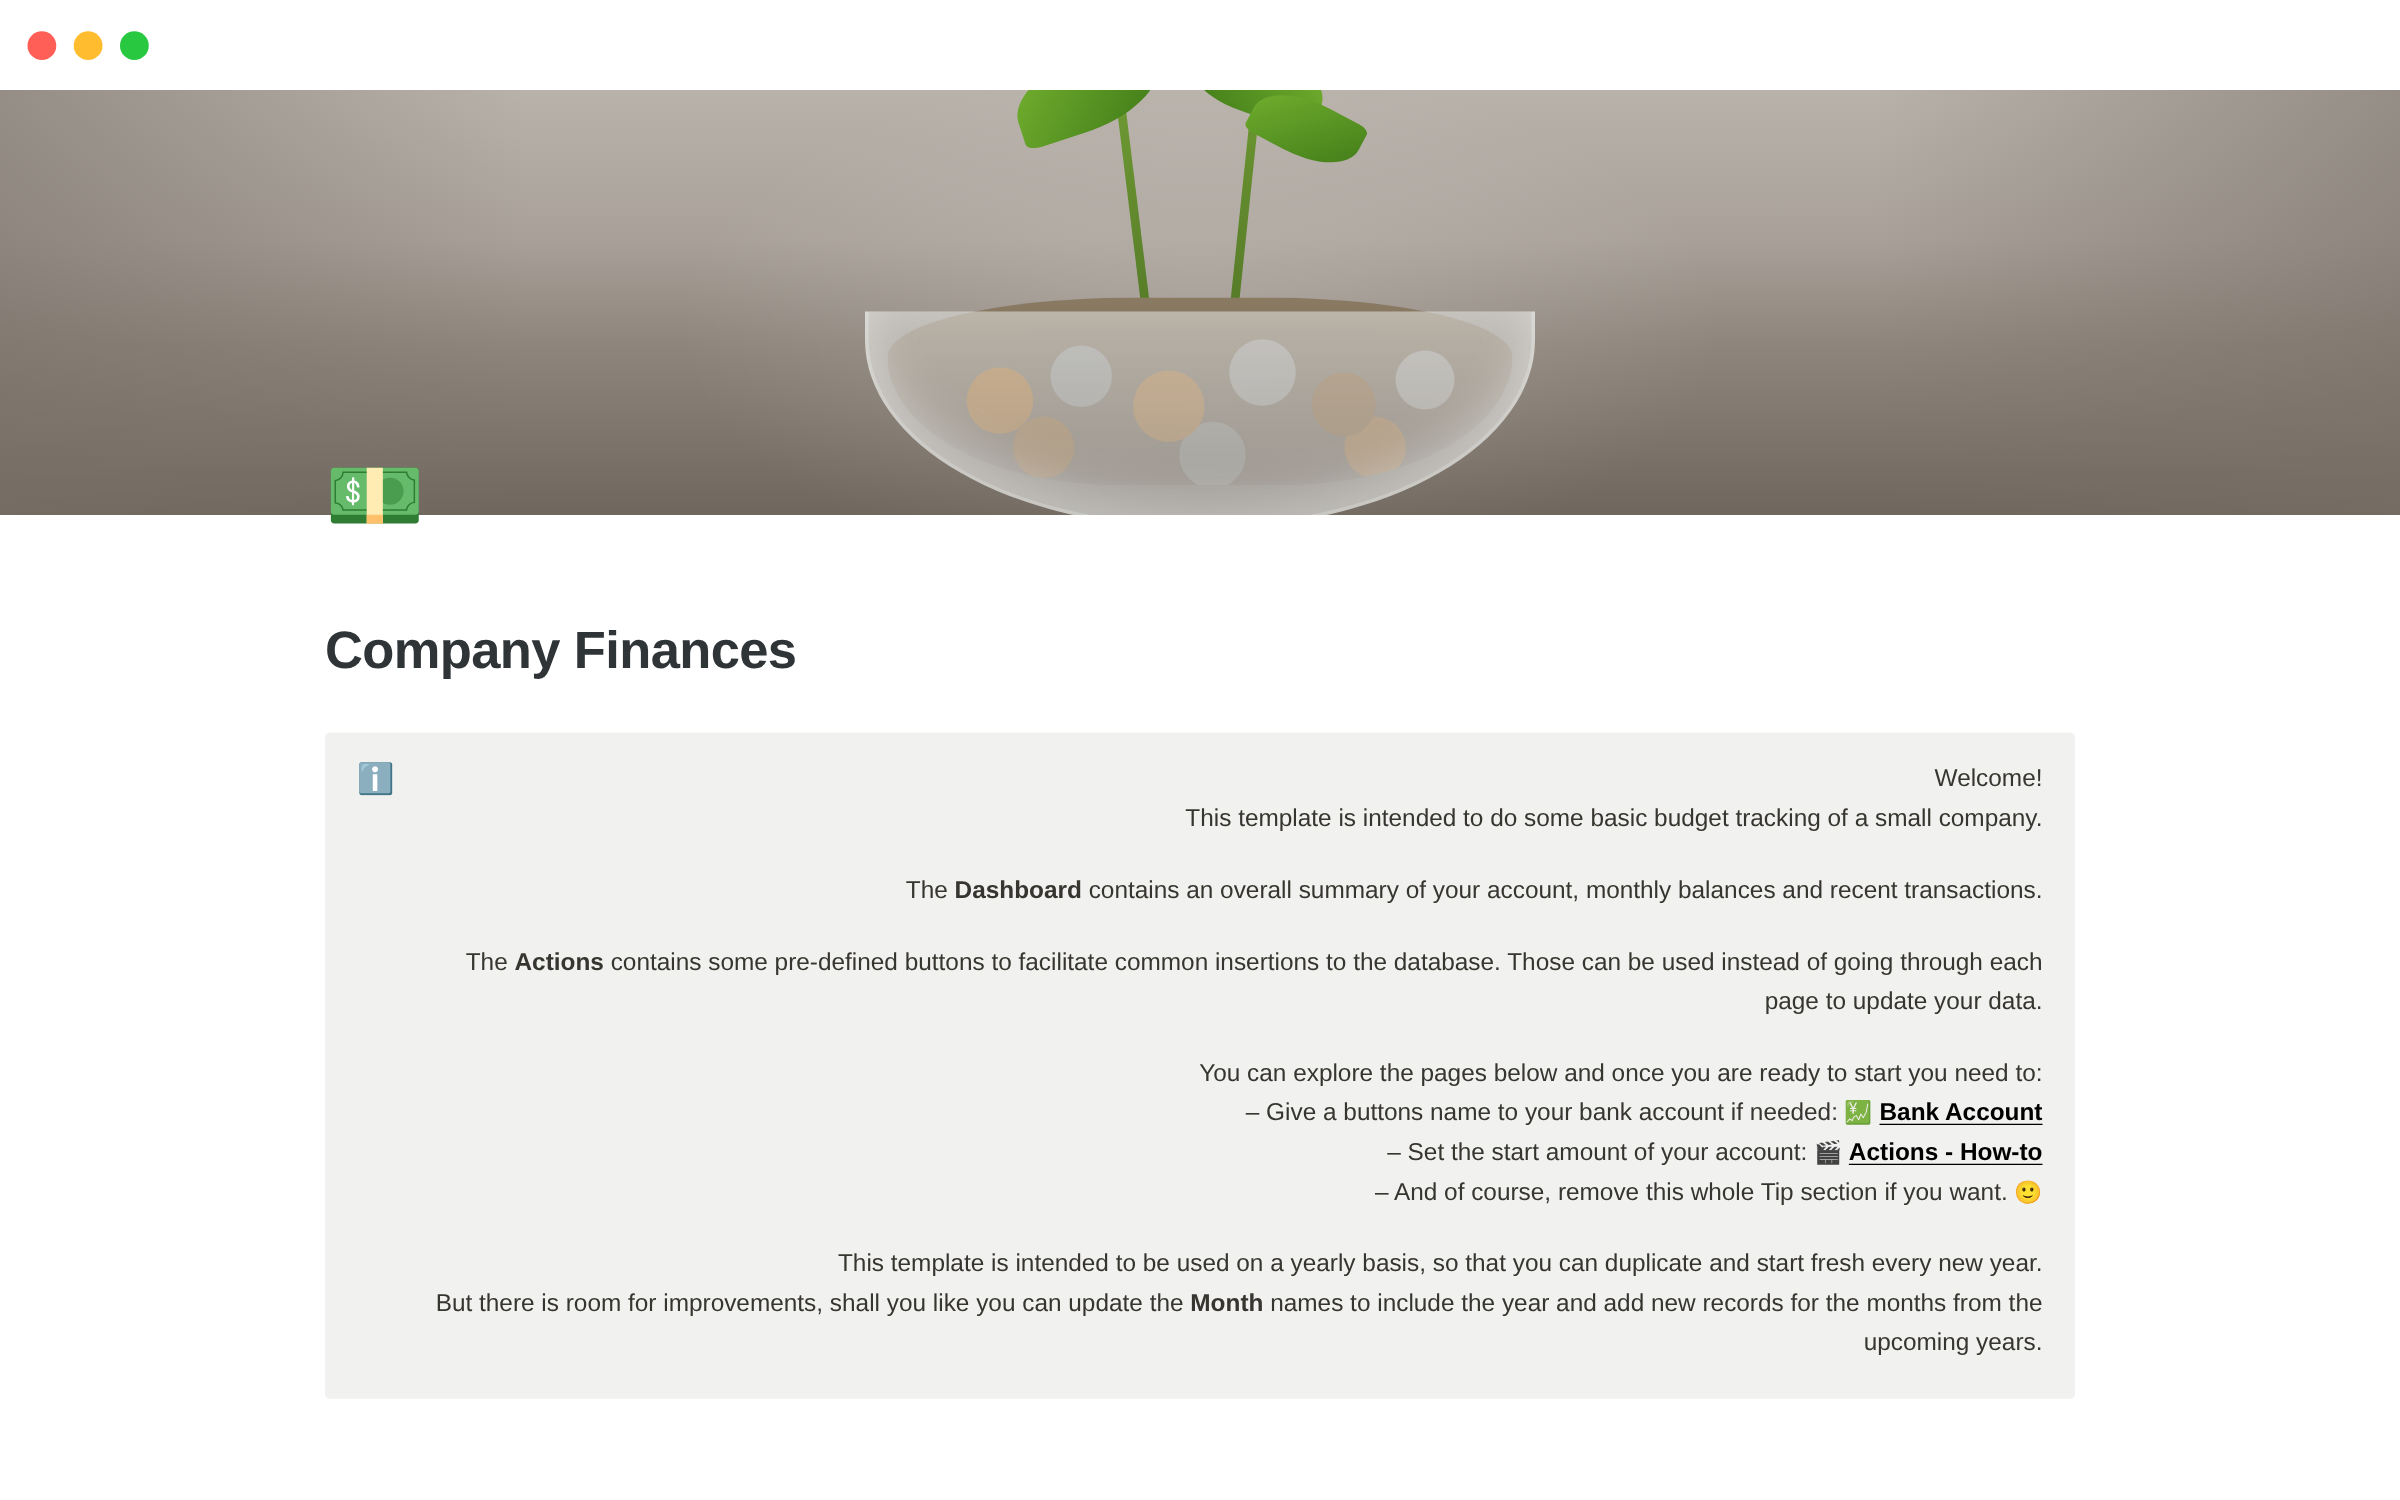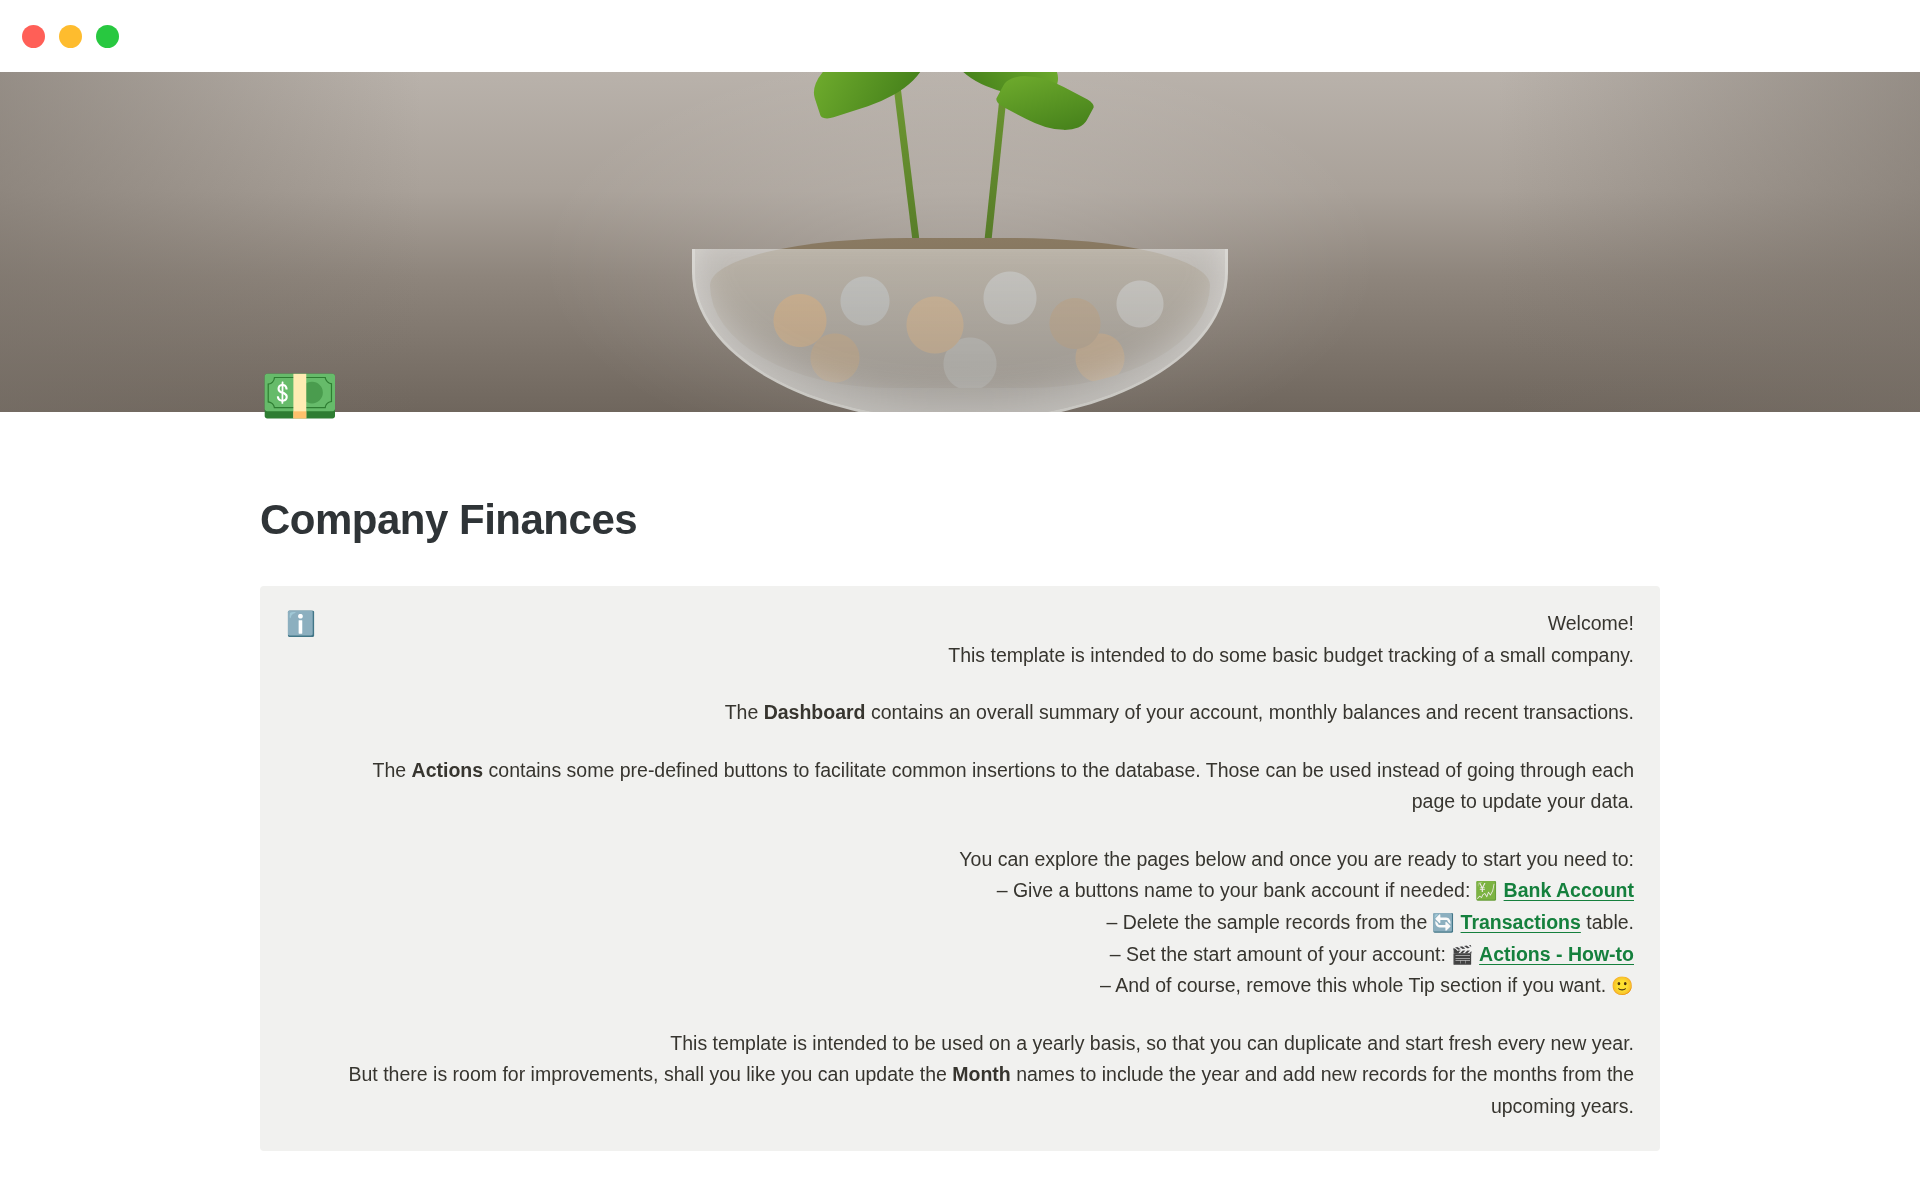--- a/index.html
+++ b/index.html
@@ -170,21 +170,21 @@
   }
   .callout-body { flex: 1 1 auto; }
   .callout-body p { margin: 0; text-align: right; }
   .spacer { height: 26px; }
   .bold { font-weight: bold; }
   .ital { }
   .link {
     font-weight: bold;
     text-decoration: underline;
     text-underline-offset: 3px;
-    color: #15803d;
+    color: #000000;
     cursor: pointer;
   }
   .inline-emoji { font-size: 18px; }
 </style>
 </head>
 <body>
 
 <div class="titlebar">
   <div class="traffic">
     <span class="dot red"></span>
@@ -227,21 +227,20 @@
         <div class="spacer"></div>
 
         <p><span>The </span><span class="bold">Actions</span><span> contains some pre-defined buttons to facilitate common insertions to the database. Those can be used instead of going through each page to update your data.</span></p>
 
         <div class="spacer"></div>
 
         <p>You can explore the pages below and once you are ready to start you need to:</p>
 
         <p><span>– Give a buttons name to your bank account if needed: </span><span class="inline-emoji">💹</span> <span class="link">Bank Account</span><span></span></p>
 
-        <p><span>– Delete the sample records from the </span><span class="inline-emoji">🔄</span> <span class="link">Transactions</span><span> table.</span></p>
 
         <p><span>– Set the start amount of your account: </span><span class="inline-emoji">🎬</span> <span class="link">Actions - How-to</span><span></span></p>
 
         <p><span>– And of course, remove this whole Tip section if you want. </span><span class="inline-emoji">🙂</span></p>
 
         <div class="spacer"></div>
 
         <p class="ital">This template is intended to be used on a yearly basis, so that you can duplicate and start fresh every new year.</p>
         <p class="ital"><span>But there is room for improvements, shall you like you can update the </span><span class="bold">Month</span><span> names to include the year and add new records for the months from the upcoming years.</span></p>
 

